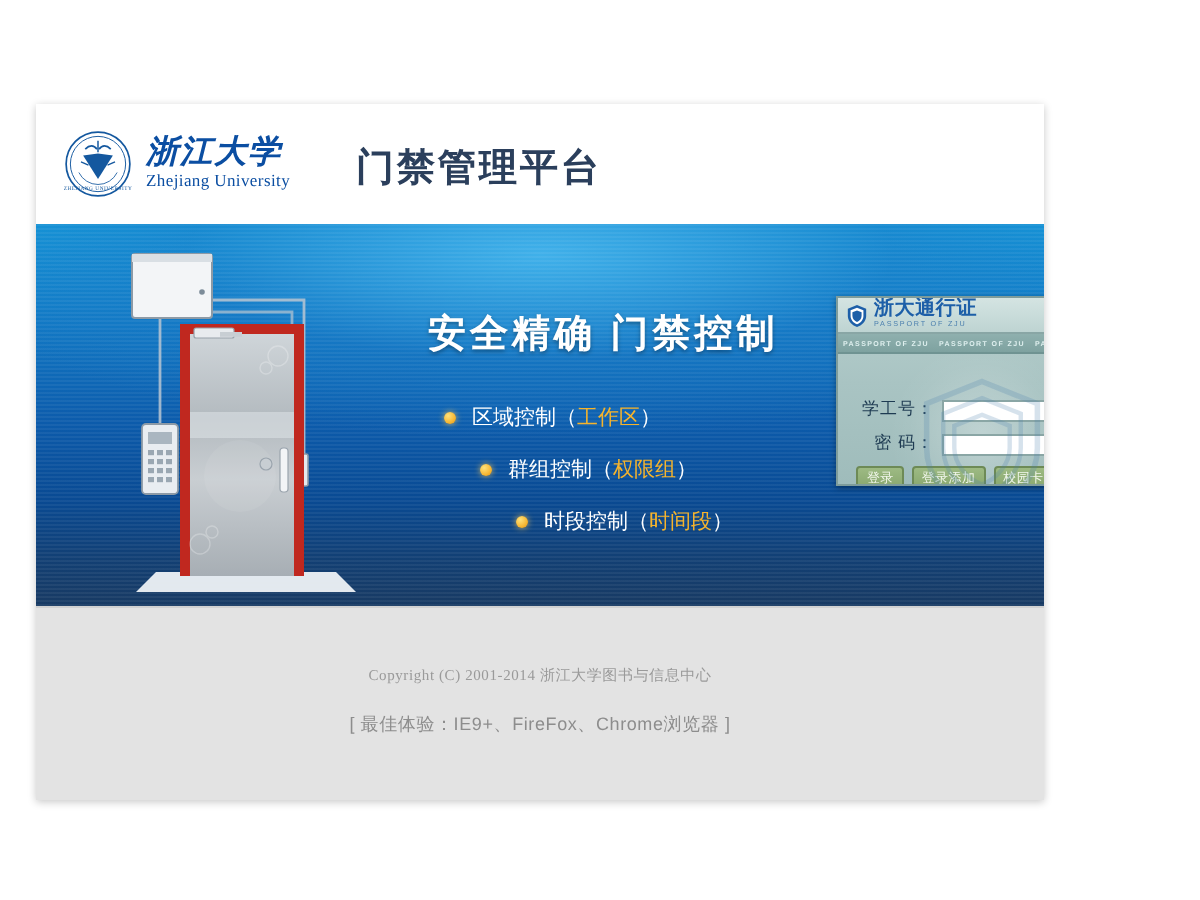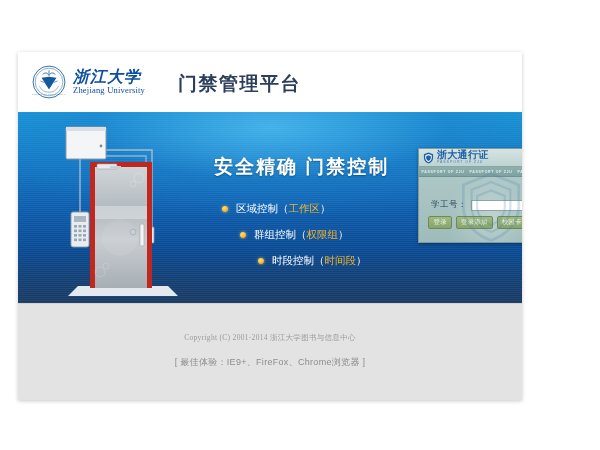--- a/index.html
+++ b/index.html
@@ -483,20 +483,24 @@
             <path d="M12 1 L22 5 V13 C22 19 17 23.5 12 25 C7 23.5 2 19 2 13 V5 Z" fill="none" stroke="#4a7fae" stroke-width="1"></path>
             <path d="M12 4 L19 6.8 V13 C19 17.3 15.6 20.8 12 22 C8.4 20.8 5 17.3 5 13 V6.8 Z" fill="none" stroke="#4a7fae" stroke-width="0.8"></path>
             <path d="M12 7 L17 9 V13 C17 16 14.6 18.6 12 19.6 C9.4 18.6 7 16 7 13 V9 Z" fill="none" stroke="#4a7fae" stroke-width="0.8"></path>
           </svg>
 
           <div class="form-row">
             <span class="form-label">学工号：</span>
             <input class="form-input" type="text" value="" style="">
           </div>
 
+          <div class="form-row">
+            <span class="form-label">密  码：</span>
+            <input class="form-input" type="password" value="" style="">
+          </div>
 
           <div class="btn-row">
             <div class="panel-btn">登录</div>
             <div class="panel-btn">登录添加</div>
             <div class="panel-btn">校园卡密码登录</div>
           </div>
         </div>
       </div>
     </div>
 

